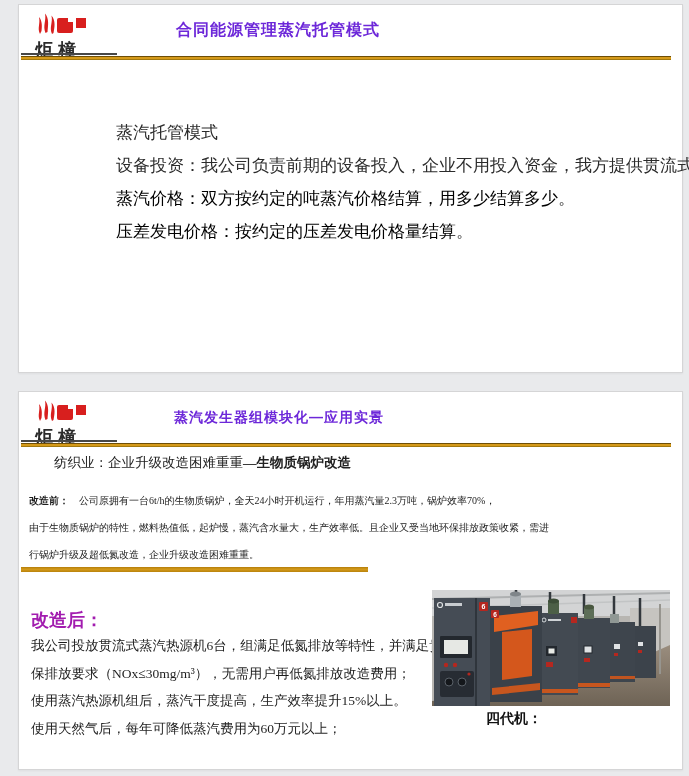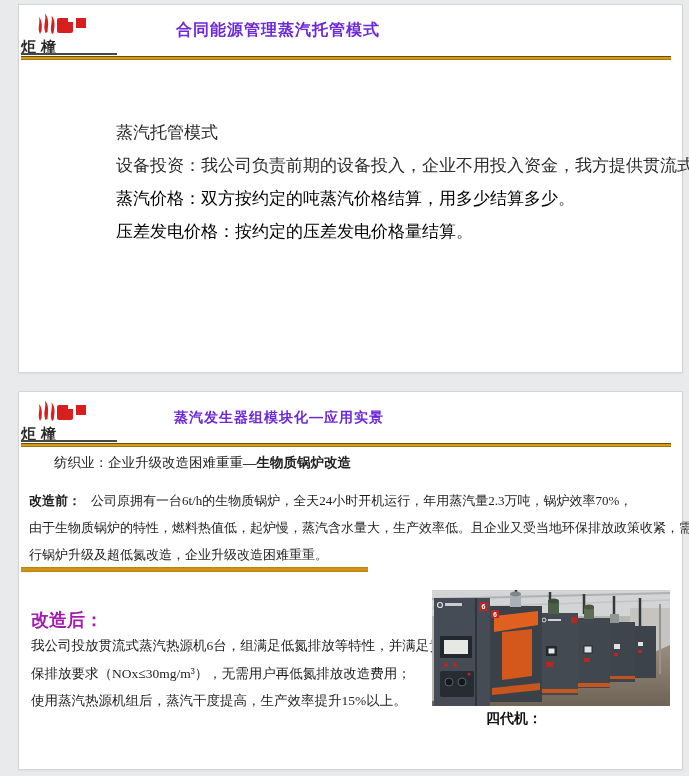--- a/index.html
+++ b/index.html
@@ -13,41 +13,41 @@
   .slide{
     position:absolute;left:18px;width:665px;background:#ffffff;
     border:1px solid #d5d5d6;box-sizing:border-box;
     box-shadow:0 1px 2px rgba(0,0,0,.05);
   }
   .slide1{top:4px;height:369px;}
   .slide2{top:391px;height:379px;}
 
   .logo{position:absolute;left:12px;top:7px;width:58px;height:30px;}
   .brand-name{
-    position:absolute;left:2px;top:33px;width:70px;
-    font-size:15px;font-weight:bold;color:#2b2b2b;letter-spacing:5px;white-space:nowrap;
+    position:absolute;left:16px;top:33px;width:70px;
+    font-size:18px;font-weight:bold;color:#2b2b2b;letter-spacing:5px;white-space:nowrap;
   }
   .brand-underline{position:absolute;left:2px;top:48px;width:96px;height:2px;background:#474747;}
   .gold-rule{
     position:absolute;left:2px;top:51px;right:11px;height:4px;
     background:linear-gradient(180deg,#6e4e07 0%,#6e4e07 28%,#d59a1a 28%,#d59a1a 78%,#a3790e 78%,#a3790e 100%);
   }
   .slide-title{
     position:absolute;font-weight:bold;color:#6d28d9;letter-spacing:1px;white-space:nowrap;
   }
   .slide1 .slide-title{left:157px;top:15px;font-size:16px;}
   .slide2 .slide-title{left:155px;top:17px;font-size:14px;}
 
   .body1{position:absolute;left:97px;top:111px;font-size:17px;line-height:33px;color:#2b2b2b;white-space:nowrap;}
   .red{color:#000000;}
 
   .serif{font-family:"Liberation Serif","DejaVu Serif",serif;}
   .subtitle{position:absolute;left:35px;top:62px;font-size:13.5px;color:#222;white-space:nowrap;}
   .subtitle .b{font-weight:bold;text-align:center;}
-  .before{position:absolute;left:10px;top:95px;width:650px;font-size:13px;line-height:27px;color:#1d1d1d;white-space:nowrap;}
+  .before{position:absolute;left:10px;top:95px;width:650px;font-size:10px;line-height:27px;color:#1d1d1d;white-space:nowrap;}
   .before .lbl{font-weight:bold;margin-right:10px;}
   .divider-bar{
     position:absolute;left:2px;top:175px;width:347px;height:5px;
     background:linear-gradient(180deg,#b37d0a 0%,#d59a1a 45%,#b9830c 100%);
   }
   .after-label{position:absolute;left:12px;top:216px;font-size:18px;font-weight:bold;color:#a21caf;}
   .after{position:absolute;left:12px;top:240px;width:412px;font-size:13.5px;line-height:27.5px;color:#1d1d1d;white-space:nowrap;overflow:hidden;}
   .photo{position:absolute;left:413px;top:198px;width:238px;height:116px;}
   .caption{position:absolute;left:467px;top:318px;font-size:14px;font-weight:bold;color:#111;}
 </style>
@@ -106,20 +106,21 @@
       <div>行锅炉升级及超低氮改造，企业升级改造困难重重。</div>
     </div>
 
     <div class="divider-bar"></div>
 
     <div class="after-label serif">改造后：</div>
     <div class="after serif">
       <div>我公司投放贯流式蒸汽热源机6台，组满足低氮排放等特性，并满足贵公司环</div>
       <div>保排放要求（NOx≤30mg/m³），无需用户再低氮排放改造费用；</div>
       <div>使用蒸汽热源机组后，蒸汽干度提高，生产效率提升15%以上。</div>
+      <div>使用天然气后，每年可降低蒸汽费用为60万元以上；</div>
     </div>
 
     <svg class="photo" viewBox="0 0 238 116" aria-hidden="true">
       <defs>
         <linearGradient id="floorg" x1="0" y1="0" x2="0" y2="1">
           <stop offset="0" stop-color="#9a8d7e"></stop>
             <stop offset="1" stop-color="#6e6355"></stop>
         </linearGradient>
       </defs>
       <rect width="238" height="116" fill="#b8b6b2"></rect>

